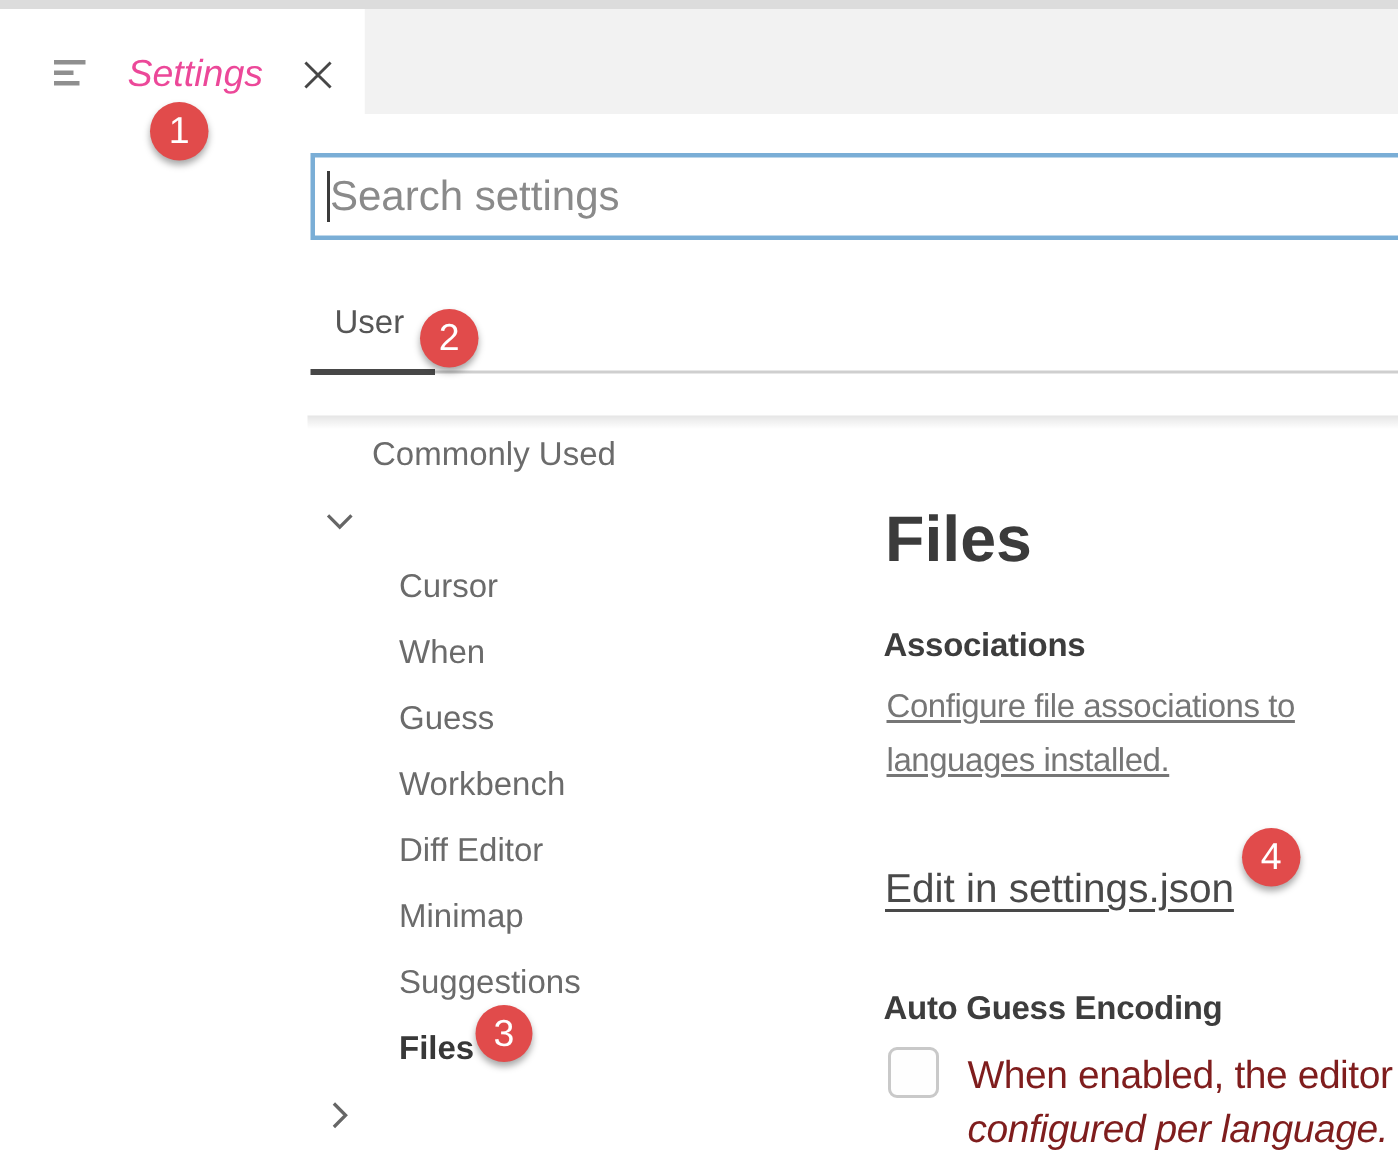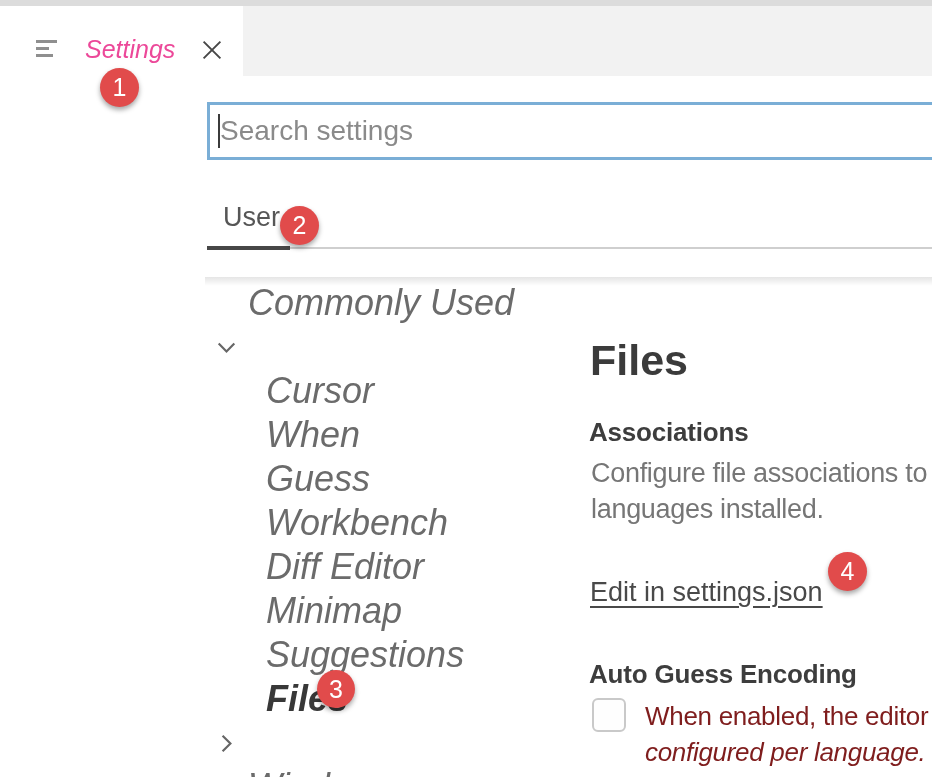--- a/index.html
+++ b/index.html
@@ -29,37 +29,37 @@
   .badge-3 { left:317px; top:670px; width:38px; height:38px; }
   .badge-4 { left:828px; top:552px; }
   
   .search-wrap { position:absolute; left:207px; top:102px; width:740px; height:58px;
                  border:3px solid #7aaed6; background:#ffffff; display:flex; align-items:center; }
   .search-caret { position:absolute; left:8px; top:9px; width:2px; height:34px; background:#3b3b3b; }
   .search-input { border:none; outline:none; width:100%; height:100%; padding-left:10px;
                   font-family:inherit; font-size:28px; color:#3b3b3b; background:transparent; }
   .search-input::placeholder { color:#8a8a8a; opacity:1; }
   
-  .scope-label { position:absolute; left:223px; top:202px; font-size:27px; color:#565656; cursor:pointer; }
+  .scope-label { position:absolute; left:223px; top:202px; font-size:22px; color:#565656; cursor:pointer; }
   .scope-underline-active { position:absolute; left:207px; top:246px; width:83px; height:4px; background:#474747; }
   .scope-strip-line { position:absolute; left:290px; top:247px; width:642px; height:2px; background:#cfcfcf; }
   .scroll-shadow { position:absolute; left:205px; top:277px; width:727px; height:9px;
                    background:linear-gradient(to bottom, rgba(0,0,0,0.10), rgba(0,0,0,0)); }
   
   .toc-row { position:absolute; left:205px; width:355px; height:44px; display:flex; align-items:center;
-             font-size:36px; color:#6b6b6b; cursor:pointer; white-space:nowrap;font-style:italic; }
+             font-size:22px; color:#6b6b6b; cursor:pointer; white-space:nowrap; }
   .chev-box { width:43px; display:flex; align-items:center; justify-content:center; flex:0 0 43px; }
   .indent-1 { width:61px; flex:0 0 61px; }
   .toc-selected { font-weight:bold; color:#383838; }
   
   .page-title { position:absolute; left:590px; top:336px; font-size:43px; font-weight:600; color:#3b3b3b; white-space:nowrap; }
-  .sec-heading { position:absolute; font-size:26px; font-weight:700; color:#3d3d3d; white-space:nowrap; letter-spacing:-0.2px;text-align:center; }
+  .sec-heading { position:absolute; font-size:22px; font-weight:700; color:#3d3d3d; white-space:nowrap; letter-spacing:-0.2px;text-align:center; }
   .sec-heading.assoc { left:589px; top:417px; }
   .sec-heading.encoding { left:589px; top:659px; }
-  .desc-line { position:absolute; left:591px; font-size:27px; color:#767676; white-space:nowrap; letter-spacing:-0.3px; }
+  .desc-line { position:absolute; left:591px; font-size:22px; color:#767676; white-space:nowrap; letter-spacing:-0.3px;text-decoration:underline; }
   .desc-1 { top:458px; }
   .desc-2 { top:494px; }
   .edit-link { position:absolute; left:590px; top:555px; font-size:27px; color:#494949;
                text-decoration:underline; text-underline-offset:5px; white-space:nowrap; cursor:pointer;margin-top:22px; }
   .checkbox { position:absolute; left:592px; top:698px; width:34px; height:34px; background:#fefefe;
               border:2px solid #c9c9c9; border-radius:6px; cursor:pointer; }
   .cb-line { position:absolute; left:645px; font-size:26px; color:#7f1d1d; white-space:nowrap; letter-spacing:-0.3px; }
   .cb-1 { top:701px; }
   .cb-2 { top:737px;font-style:italic; }
 </style>

